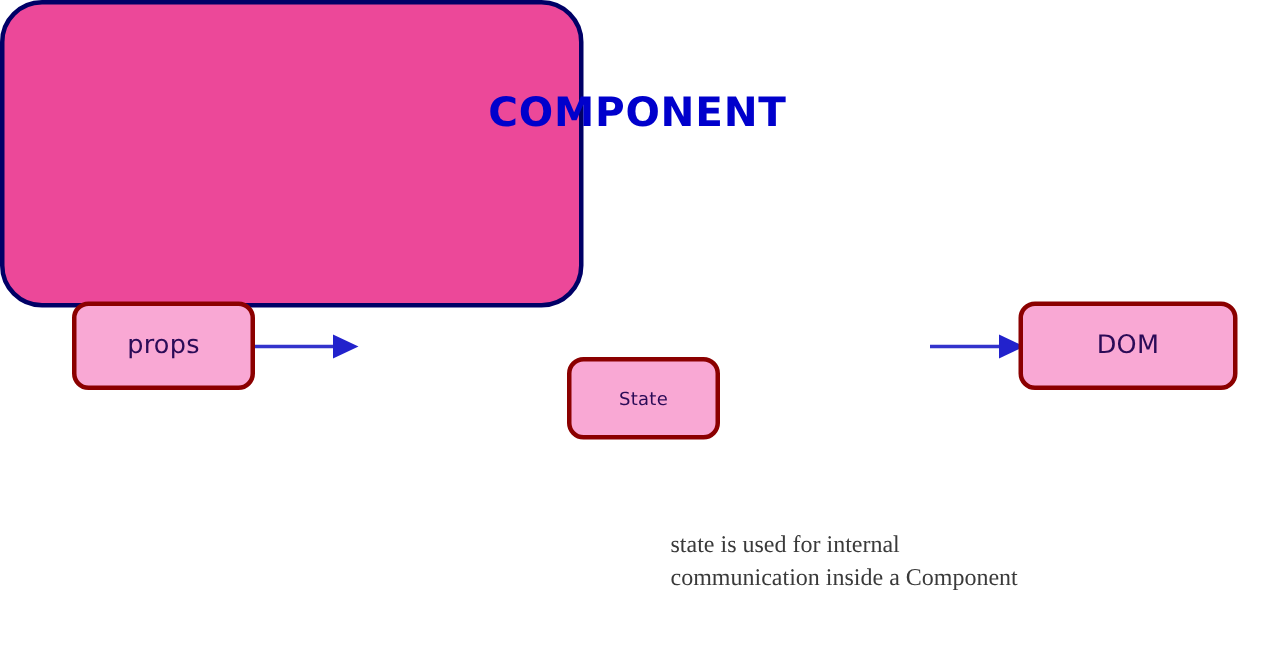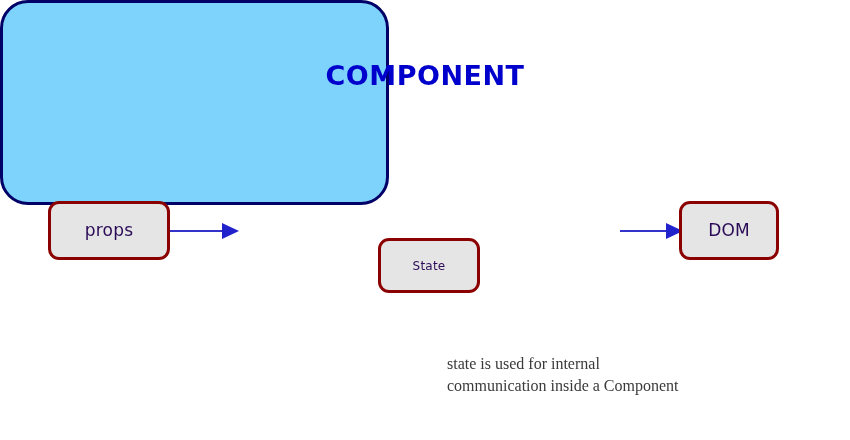--- a/index.html
+++ b/index.html
@@ -17,21 +17,21 @@
     position: relative;
     width: 850px;
     height: 440px;
     background: #ffffff;
   }
 
   
   .node {
     position: absolute;
     box-sizing: border-box;
-    background: #e5e5e5;
+    background: #f9a8d4;
     display: flex;
     align-items: center;
     justify-content: center;
   }
 
   
   .box-maroon {
     border: 3px solid #8B0000;
     border-radius: 11px;
   }
@@ -48,33 +48,33 @@
     left: 48px;
     top: 201px;
     width: 122px;
     height: 59px;
   }
 
   
   #dom-node {
     left: 679px;
     top: 201px;
-    width: 100px;
+    width: 146px;
     height: 59px;
   }
 
   
   #component-node {
     left: 239px;
     top: 120px;
     width: 383px;
     height: 199px;
     border: 3px solid #000066;
     border-radius: 28px;
-    background: #7dd3fc;
+    background: #ec4899;
     display: block;
   }
 
   #component-title {
     position: absolute;
     left: 0;
     right: 0;
     top: 62px;
     text-align: center;
     color: #0000CC;

